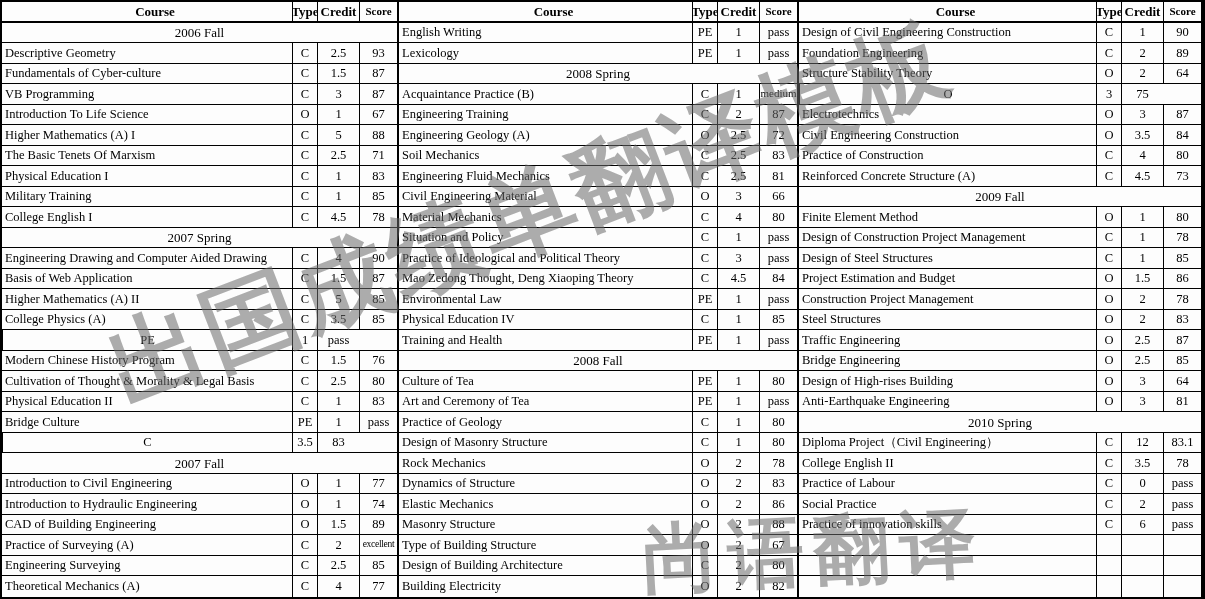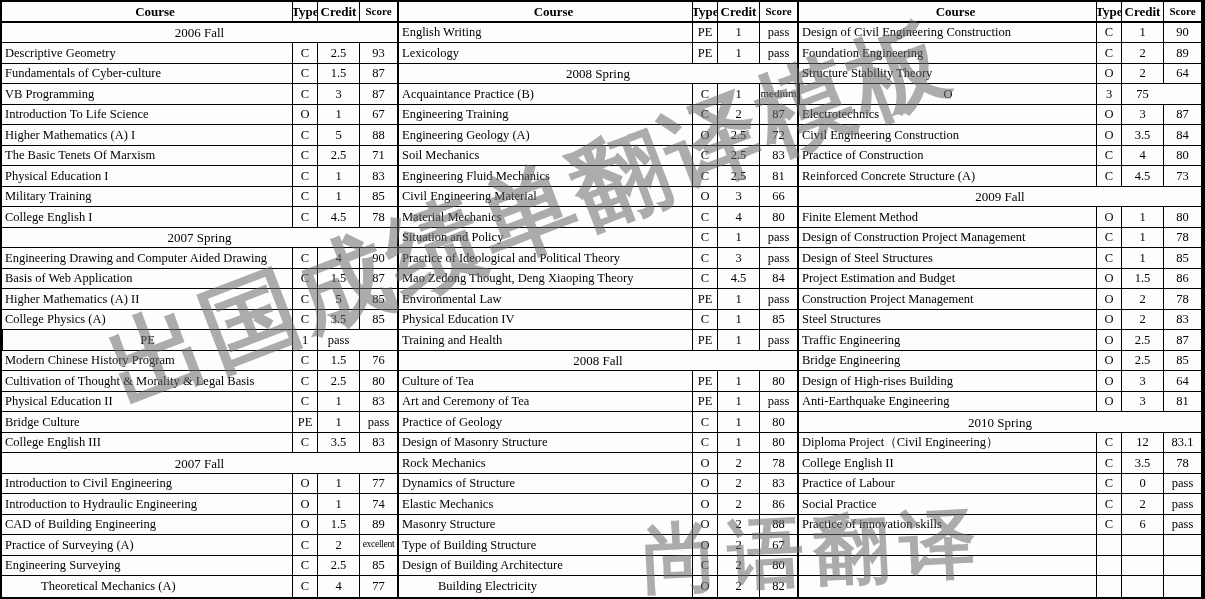--- a/index.html
+++ b/index.html
@@ -24,21 +24,21 @@
     min-width: 0;
   }
   .col:last-child { border-right: none; }
 
   .row {
     display: grid;
     grid-template-columns: 1fr 25px 42px 38px;
     border-bottom: 1.5px solid #000;
     min-height: 0;
   }
-  .row:last-child { border-bottom: none; margin-left: 36px; }
+  .row:last-child { border-bottom: none; }
   .row.header { border-bottom: 2px solid #000; }
 
   .cell {
     display: flex;
     align-items: center;
     justify-content: center;
     overflow: hidden;
     white-space: nowrap;
     font-size: 12.5px;
     line-height: 1;
@@ -210,21 +210,20 @@
         <div class="cell credit">1</div>
         <div class="cell score">83</div>
       </div>
       <div class="row">
         <div class="cell course">Bridge Culture</div>
         <div class="cell type">PE</div>
         <div class="cell credit">1</div>
         <div class="cell score">pass</div>
       </div>
       <div class="row">
-        <div class="cell course">College English III</div>
         <div class="cell type">C</div>
         <div class="cell credit">3.5</div>
         <div class="cell score">83</div>
       </div>
       <div class="row sem-row">
         <div class="sem-cell">2007 Fall</div>
       </div>
       <div class="row">
         <div class="cell course">Introduction to Civil Engineering</div>
         <div class="cell type">O</div>

